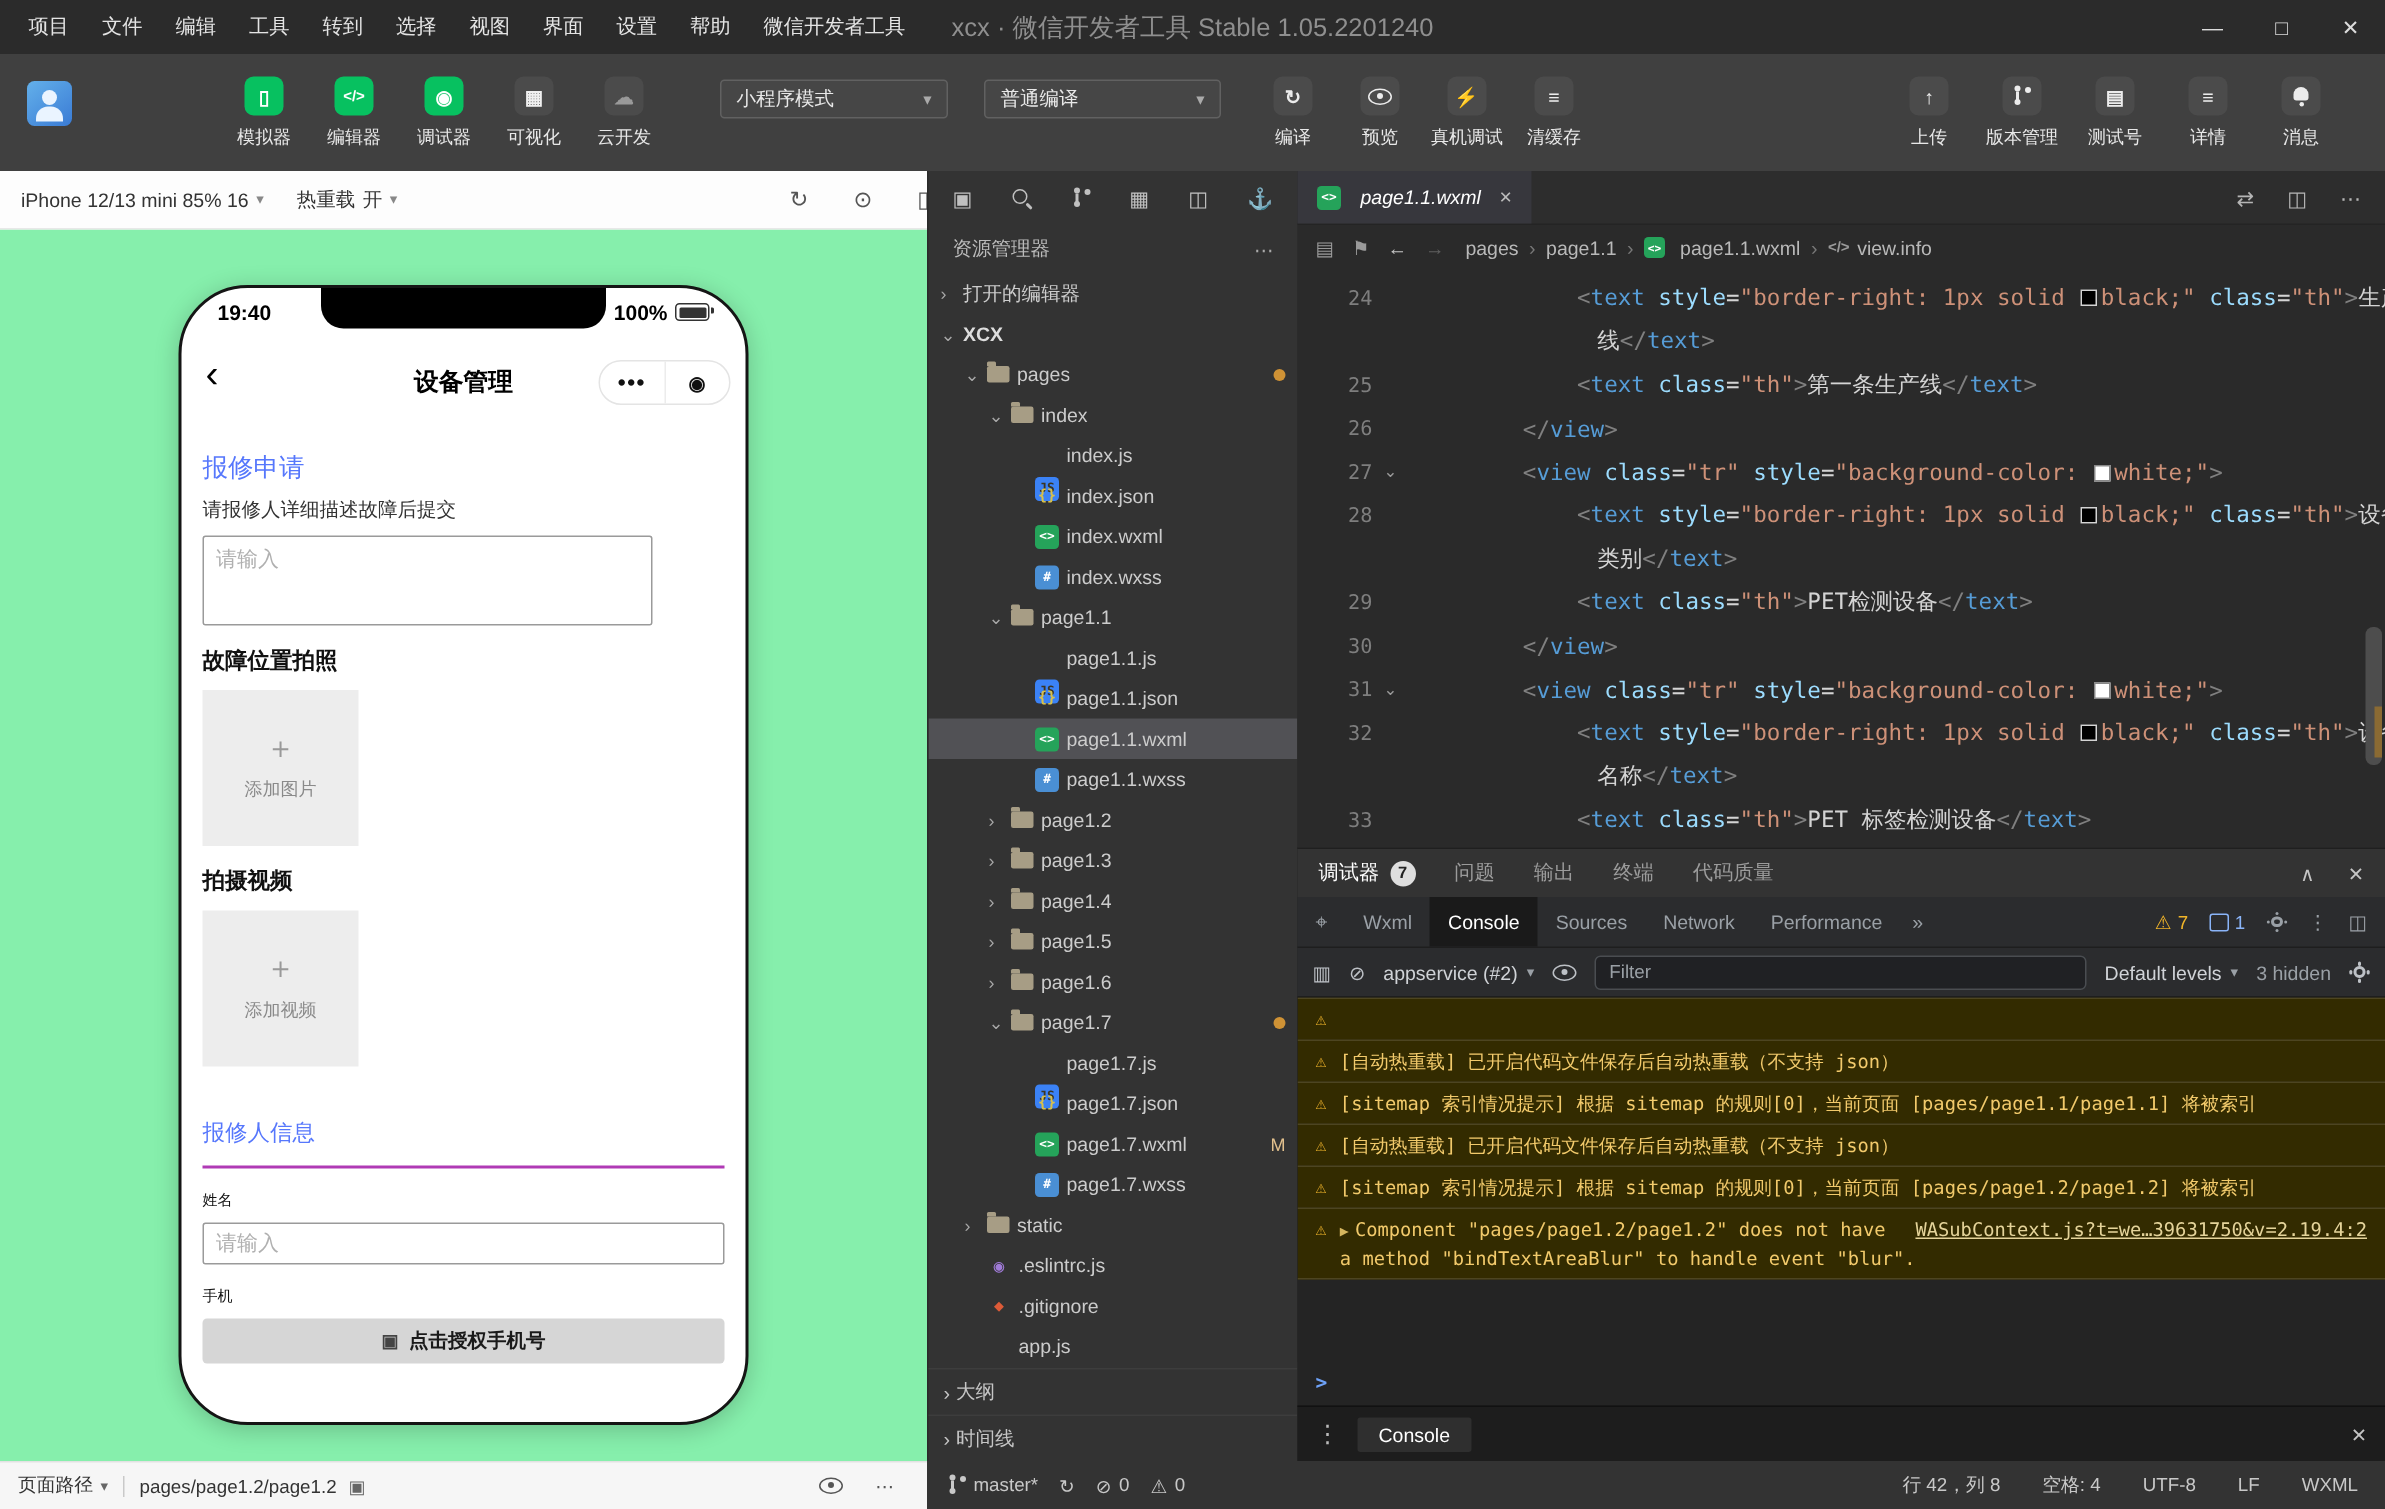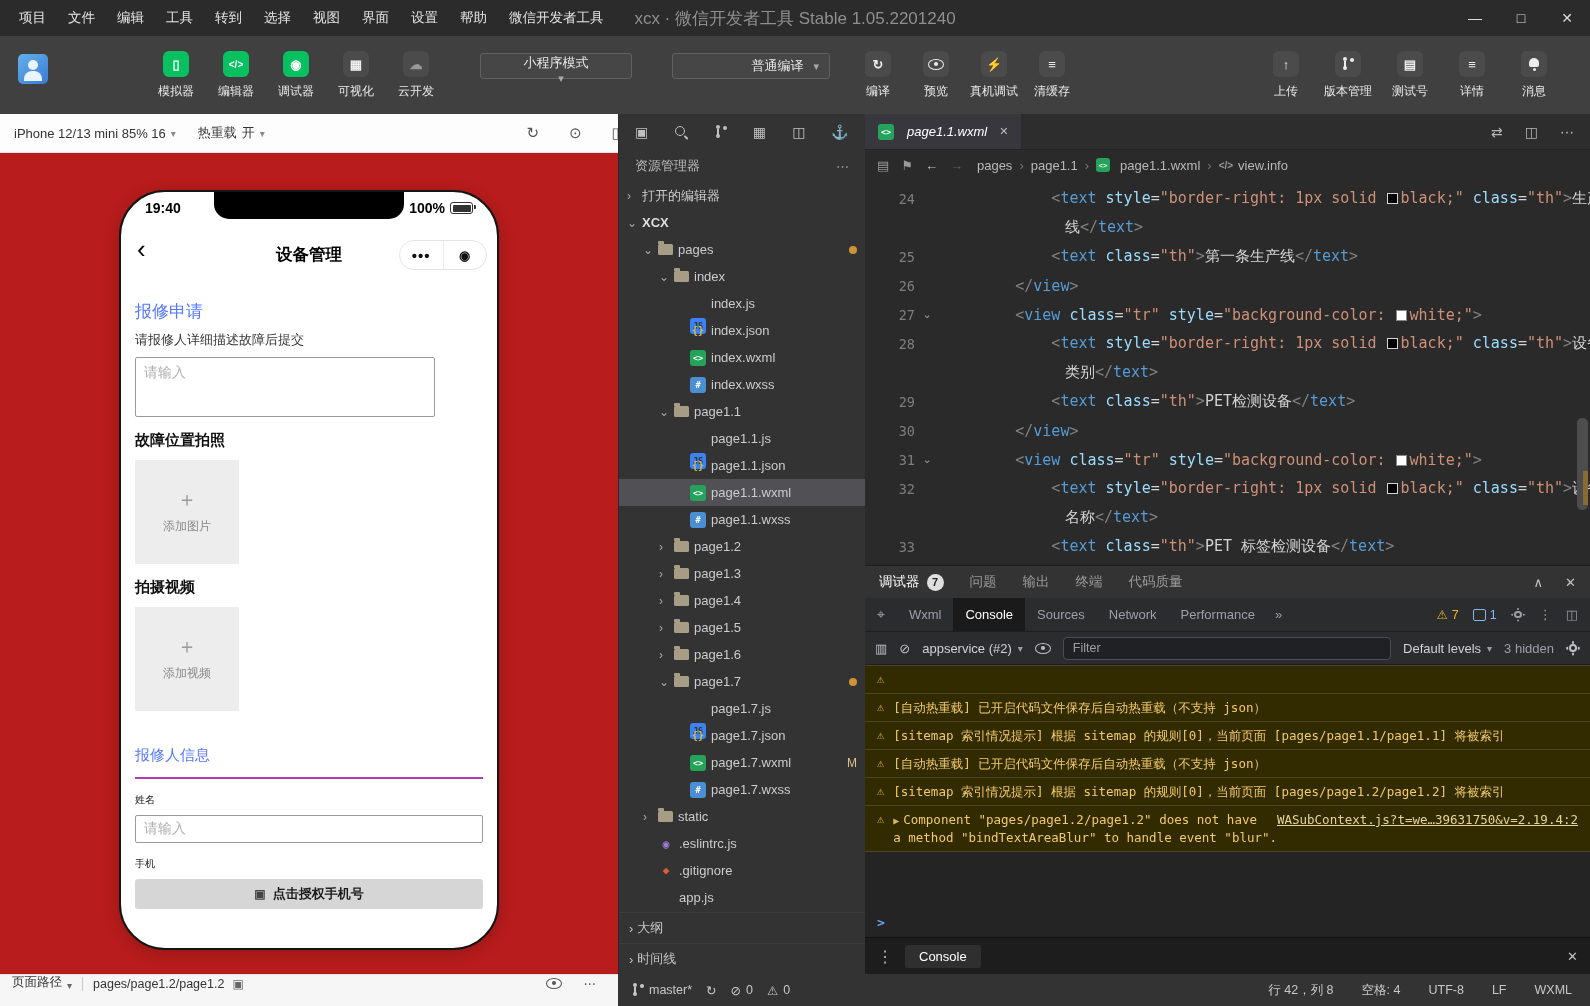--- a/index.html
+++ b/index.html
@@ -23,22 +23,22 @@
   .tico{width:26px;height:26px;border-radius:6px;display:flex;align-items:center;justify-content:center;font-size:14px;}
   .tico.green{background:#07c160;color:#fff;}
   .tico.dark{background:#4b4b4b;color:#f0f0f0;}
   .tico.disabled{background:#4b4b4b;color:#999;}
   .tico.plain{background:#4b4b4b;color:#ececec;}
   .tico .g{font-size:13px;font-weight:700;}
   .tico .g.small{font-size:10px;}
   .tlabel{white-space:nowrap;}
   .tselect{height:26px;margin-top:2px;background:#464646;border:1px solid #616161;border-radius:3px;color:#e8e8e8;font-size:13px;display:flex;align-items:center;justify-content:space-between;padding:0 10px;box-sizing:border-box;cursor:default;}
   .tselect .caret{color:#aaa;margin-left:10px;font-size:11px;}
-  .sel-mode{width:152px;margin-left:36px;flex-direction:column;}
-  .sel-compile{width:158px;margin-left:40px;justify-content:flex-end;}
+  .sel-mode{width:152px;margin-left:36px;}
+  .sel-compile{width:158px;margin-left:24px;}
   .compile-actions{margin-left:20px;gap:2px;}
   .right-actions{margin-left:auto;gap:6px;padding-right:28px;}
   
   .ico{display:inline-block;position:relative;vertical-align:middle;}
   .ico-search{width:14px;height:14px;}
   .ico-search::before{content:"";position:absolute;left:1px;top:1px;width:8px;height:8px;border:1.6px solid currentColor;border-radius:50%;}
   .ico-search::after{content:"";position:absolute;left:10.4px;top:10.4px;width:4.6px;height:1.8px;background:currentColor;transform:rotate(45deg);transform-origin:0 0;border-radius:1px;}
   .ico-branch{width:12px;height:14px;}
   .ico-branch::before{content:"";position:absolute;left:1px;top:0;width:4px;height:4px;border-radius:50%;background:currentColor;box-shadow:0 9px 0 0 currentColor,7px 1px 0 0 currentColor;}
   .ico-branch::after{content:"";position:absolute;left:2.4px;top:4px;width:1.6px;height:6px;background:currentColor;}
@@ -47,21 +47,21 @@
   .ico-eye::after{content:"";position:absolute;left:6px;top:3.4px;width:4px;height:4px;border-radius:50%;background:currentColor;}
   .ico-bell{width:13px;height:13px;}
   .ico-bell::before{content:"";position:absolute;left:1.5px;top:0;width:10px;height:9px;background:currentColor;border-radius:5px 5px 2px 2px;}
   .ico-bell::after{content:"";position:absolute;left:5px;bottom:0;width:3px;height:3px;border-radius:50%;background:currentColor;}
   .ico-gear{width:14px;height:14px;}
   .ico-gear::before{content:"";position:absolute;inset:3.2px;border:2px solid currentColor;border-radius:50%;}
   .ico-gear::after{content:"";position:absolute;left:5.8px;top:0;width:2.6px;height:2.6px;background:currentColor;border-radius:1px;box-shadow:0 11.4px 0 currentColor,-5.8px 5.7px 0 currentColor,5.8px 5.7px 0 currentColor;}
   .ico-folder{width:15px;height:11px;background:#a79d85;border-radius:1.5px;margin:0 5px 0 0;flex:none;}
   .ico-folder::before{content:"";position:absolute;left:0;top:-2.6px;width:6px;height:3px;background:#a79d85;border-radius:1px 1px 0 0;}
   
-  .sim{position:absolute;top:114px;left:0;width:690px;bottom:32px;background:#b91c1c;overflow:hidden;}
+  .sim{position:absolute;top:114px;left:0;width:690px;bottom:32px;background:#86efac;overflow:hidden;}
   .sim-toolbar{height:38px;border-bottom:1px solid #e8e8e8;display:flex;align-items:center;padding:0 14px;font-size:13px;color:#333;background:#fdfdfd;}
   .sim-sel{display:flex;align-items:center;gap:5px;cursor:default;}
   .sim-sel .caret{color:#888;font-size:10px;}
   .sim-hot{margin-left:22px;display:flex;align-items:center;gap:5px;}
   .sim-icons{margin-left:auto;display:flex;gap:30px;color:#555;font-size:15px;padding-right:12px;}
   .phone{position:absolute;left:119px;top:76px;width:380px;height:760px;border:2px solid #151515;border-radius:46px;background:#fff;box-shadow:0 3px 16px rgba(0,0,0,.2);overflow:hidden;box-sizing:border-box;}
   .notch{position:absolute;top:0;left:50%;transform:translateX(-50%);width:190px;height:27px;background:#000;border-radius:0 0 15px 15px;}
   .p-status{position:absolute;top:8px;left:0;right:0;display:flex;justify-content:space-between;align-items:center;padding:0 24px;font-size:14px;font-weight:700;color:#000;}
   .p-batt-wrap{display:flex;align-items:center;gap:5px;font-weight:600;}
   .batt{width:21px;height:10px;border:1.5px solid #333;border-radius:3px;position:relative;}
@@ -167,21 +167,21 @@
   .wicon{color:#f0b429;flex:none;font-size:12px;}
   .mtext{flex:1;word-break:break-all;}
   .mlink{float:right;color:#e5d49a;text-decoration:underline;margin-left:18px;white-space:nowrap;cursor:pointer;}
   .expand{color:#d6b65e;margin-right:4px;font-size:10px;}
   .cprompt{padding:7px 12px;color:#6ea2f8;font-family:"DejaVu Sans Mono",monospace;font-size:13px;font-weight:700;}
   .drawer{height:36px;margin-top:auto;background:#1d1d1d;border-top:1px solid #111;display:flex;align-items:center;padding:0 12px;gap:12px;color:#bbb;flex:none;}
   .drawer-tab{padding:4px 14px;background:#2f2f2f;border-radius:2px;color:#fff;font-size:13px;}
   .drawer .close{margin-left:auto;font-size:13px;color:#c5c5c5;}
   
   .statusbar{position:absolute;left:0;right:0;bottom:0;height:32px;background:#333;display:flex;align-items:center;color:#c8c8c8;font-size:12.5px;}
-  .sb-left{width:618px;height:100%;background:#f6f6f6;color:#333;display:flex;align-items:flex-end;padding:16px 12px;box-sizing:border-box;border-top:1px solid #e2e2e2;flex:none;}
+  .sb-left{width:618px;height:100%;background:#f6f6f6;color:#333;display:flex;align-items:center;padding:16px 12px;box-sizing:border-box;border-top:1px solid #e2e2e2;flex:none;}
   .sb-left .caret{color:#666;font-size:10px;margin-left:5px;}
   .sb-div{width:1px;height:14px;background:#c9c9c9;margin:0 10px;}
   .sb-copy{margin-left:8px;color:#666;font-size:12px;}
   .sb-left-right{margin-left:auto;display:flex;align-items:center;gap:22px;color:#555;padding-right:10px;}
   .sb-mid{display:flex;align-items:center;gap:14px;padding:0 14px;}
   .sb-item{display:flex;align-items:center;gap:5px;cursor:default;}
   .sb-right{margin-left:auto;display:flex;gap:28px;padding-right:18px;}
   .glyph{display:inline-block;}
 </style>
 </head>

